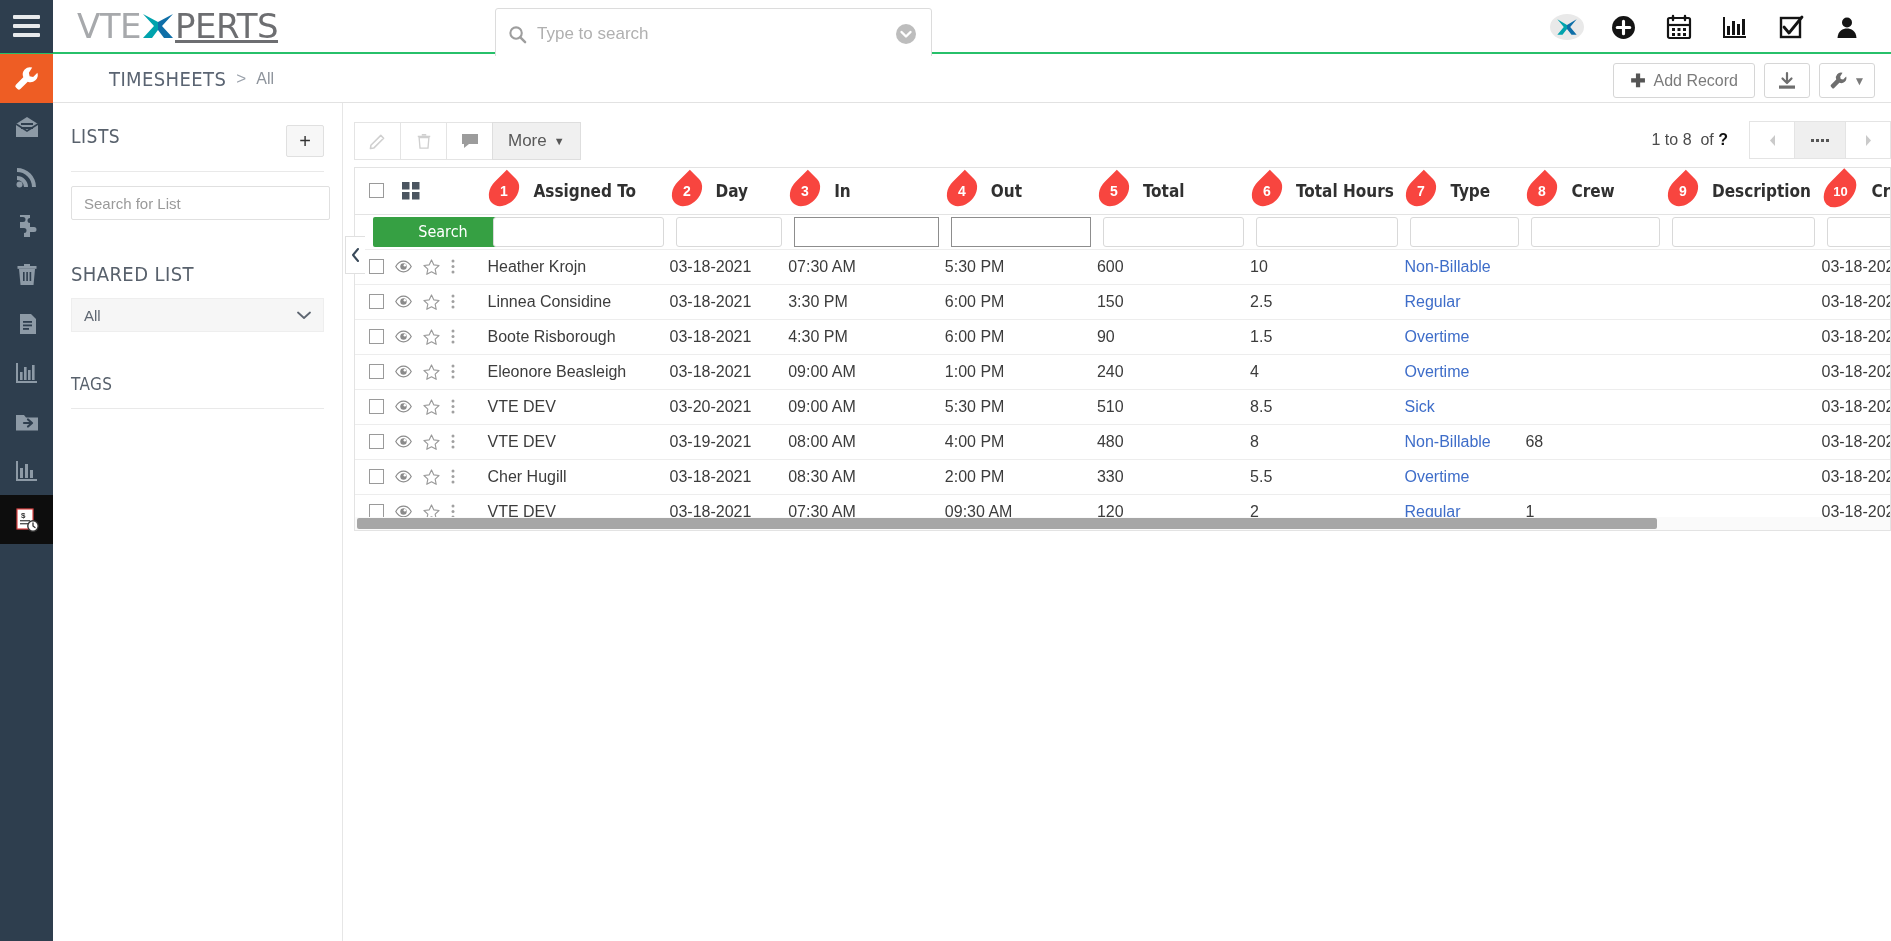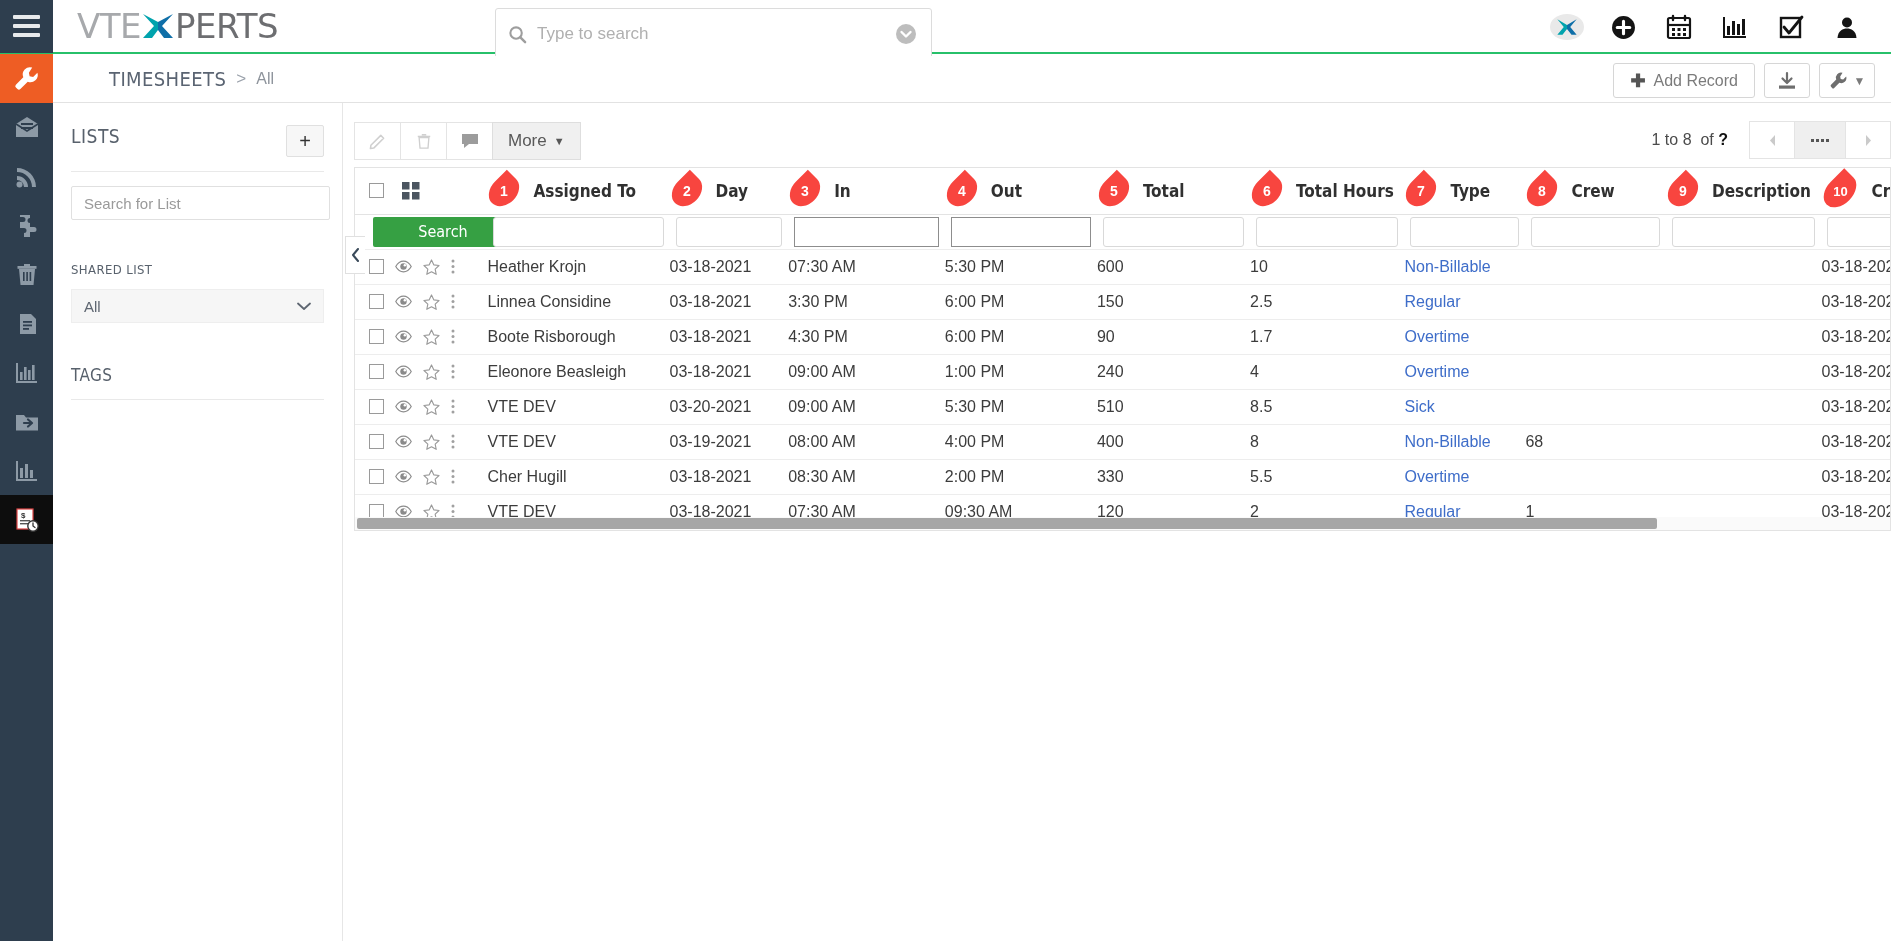--- a/index.html
+++ b/index.html
@@ -22,21 +22,21 @@
     cursor: pointer;
   }
   .hamburger span { display:block; width: 27px; height: 4px; background:#e8eaec; margin: 2.5px 0; border-radius:1px; }
 
   .brand {
     margin-left: 24px; font-size: 34px; letter-spacing: -0.5px;
     font-family: "DejaVu Sans", sans-serif; font-weight: 400; color: #6d6e71;
     display:flex; align-items:center; height:54px;
   }
   .brand .vt { color:#a7a9ac; }
-  .brand .perts { color:#6d6e71; }
+  .brand .perts { color:#6d6e71;text-decoration:underline; }
 
   .searchwrap {
     position: absolute; left: 495px; top: 8px; width: 437px; height: 52px;
     border: 1px solid #dcdcdc; border-radius: 3px; background:#fff;
     display:flex; align-items:center;
   }
   .searchwrap .sicon { margin-left: 12px; color:#b5b5b5; }
   .search-input {
     flex:1; border:none; outline:none; font-size: 17px; color:#8a8a8a;
     font-family:"Liberation Sans", sans-serif; margin-left:10px; background:transparent;
@@ -92,21 +92,21 @@
   .lp-title { font-size:19px; color:#58616c; letter-spacing:.5px; font-family:"DejaVu Sans Condensed","Liberation Sans",sans-serif;}
   .lp-add {
     width:38px; height:32px; border:1px solid #e0e0e0; background:#f7f7f7;
     display:flex; align-items:center; justify-content:center; font-size:20px; color:#333; cursor:pointer; border-radius:2px;
   }
   .lp-rule { margin: 14px 18px 0 18px; border-top:1px solid #e9e9e9; }
   .lp-input {
     margin: 14px 12px 0 18px; height:34px; border:1px solid #e0e0e0; border-radius:2px;
     display:flex; align-items:center; padding: 0 12px; font-size:15px; color:#9a9a9a;
   }
-  .lp-sec { margin: 42px 18px 0 18px; font-size:13px; color:#58616c; letter-spacing:.4px; font-family:"DejaVu Sans Condensed","Liberation Sans",sans-serif;}
+  .lp-sec { margin: 42px 18px 0 18px; font-size:20px; color:#58616c; letter-spacing:.4px; font-family:"DejaVu Sans Condensed","Liberation Sans",sans-serif;}
   .lp-select {
     margin: 12px 18px 0 18px; height:34px; background:#f6f6f6; border:1px solid #eeeeee;
     display:flex; align-items:center; justify-content:space-between; padding:0 12px; font-size:15px; color:#5e6671; cursor:pointer;
   }
   .lp-tags { margin: 42px 18px 0 18px; font-size:17px; color:#58616c; letter-spacing:.4px; font-family:"DejaVu Sans Condensed","Liberation Sans",sans-serif;}
   .lp-tagsrule { margin: 14px 18px 0 18px; border-top:1px solid #e9e9e9; }
 
   .collapse-tab {
     position:absolute; left:345px; top:236px; width:20px; height:38px;
     background:#fff; border:1px solid #e0e0e0; border-right:none;
@@ -708,21 +708,21 @@
                     </g>
                   </svg>
     </span>
   </div>
             </td>
             <td>Boote Risborough</td>
             <td>03-18-2021</td>
             <td>4:30 PM</td>
             <td>6:00 PM</td>
             <td>90</td>
-            <td>1.7</td>
+            <td>1.5</td>
             <td><span class="link">Overtime</span></td>
             <td></td>
             <td></td>
             <td>03-18-2021 0</td>
           </tr>
           <tr>
             <td>
   <div class="rowicons">
     <span class="cb"></span>
     <span>
@@ -821,21 +821,21 @@
                       <circle cx="2" cy="13" r="1.5"></circle>
                     </g>
                   </svg>
     </span>
   </div>
             </td>
             <td>VTE DEV</td>
             <td>03-19-2021</td>
             <td>08:00 AM</td>
             <td>4:00 PM</td>
-            <td>400</td>
+            <td>480</td>
             <td>8</td>
             <td><span class="link">Non-Billable</span></td>
             <td>68</td>
             <td></td>
             <td>03-18-2021 0</td>
           </tr>
           <tr>
             <td>
   <div class="rowicons">
     <span class="cb"></span>

